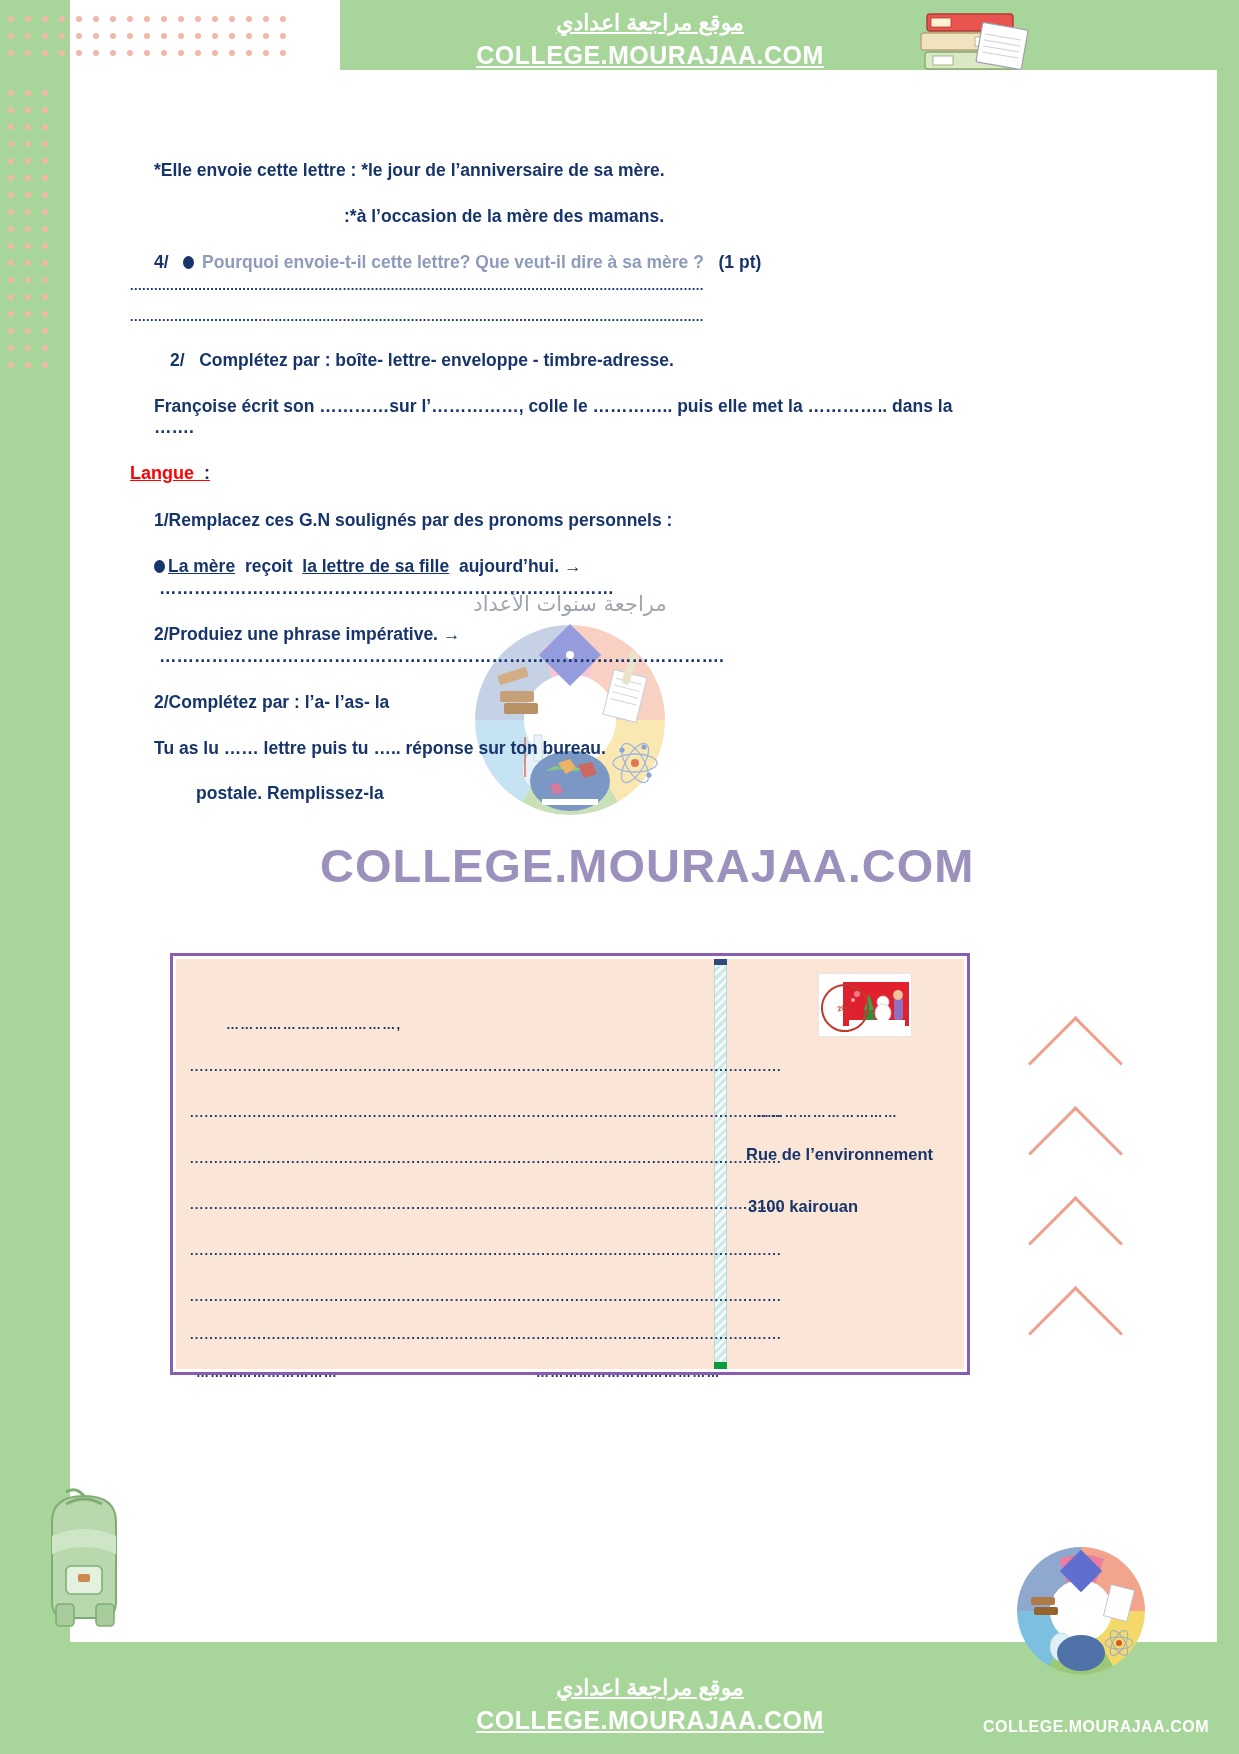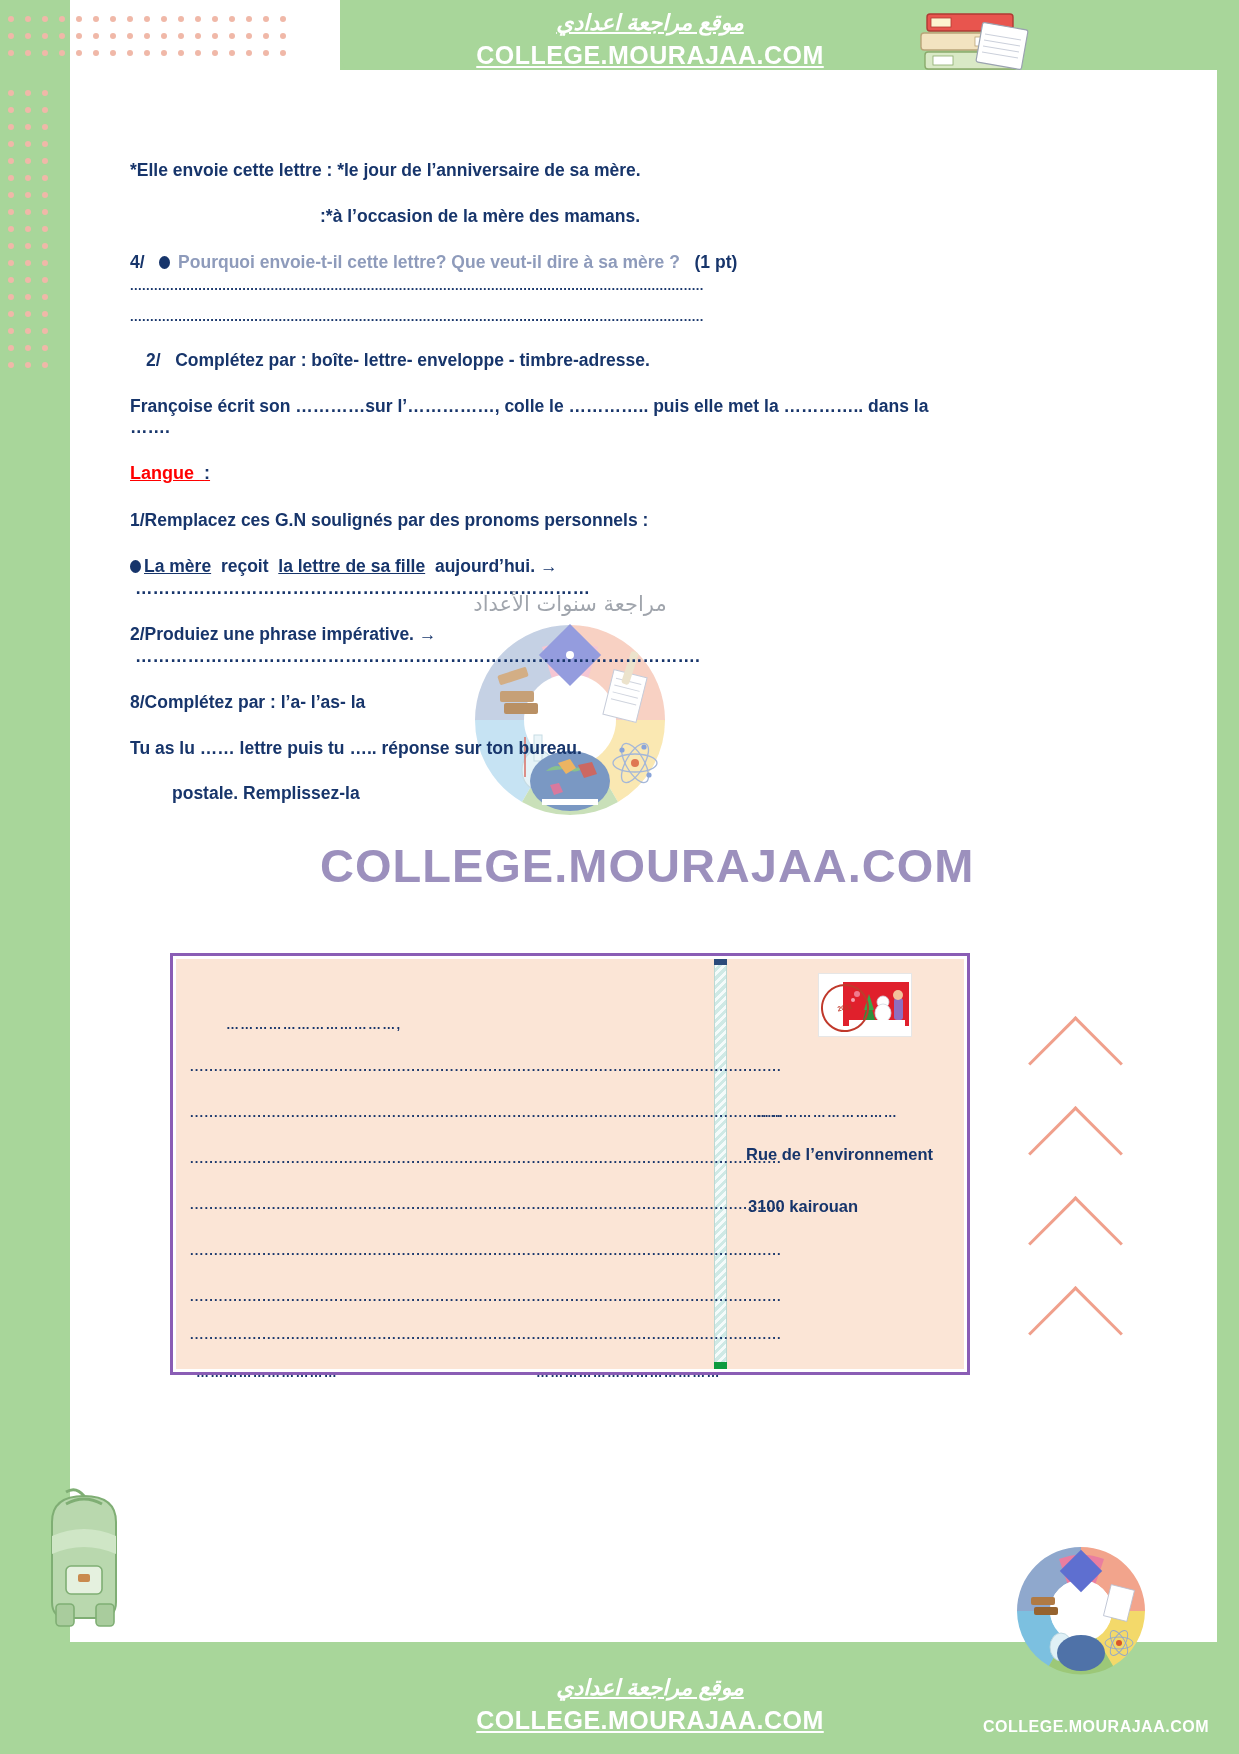--- a/index.html
+++ b/index.html
@@ -98,21 +98,20 @@
     z-index: 5;
   }
   .brand-ar {
     font-size: 22px;
     font-weight: bold;
     color: #ffffff;
     text-decoration: underline;
     direction: rtl;
     letter-spacing: 0px;
     line-height: 1.4;
-    font-style: italic;
   }
   .brand-url {
     font-size: 25px;
     font-weight: bold;
     color: #ffffff;
     text-decoration: underline;
     letter-spacing: 0.5px;
     line-height: 1.3;
   }
 
@@ -149,20 +148,21 @@
     width: 830px;
     z-index: 4;
   }
   .ln {
     color: #17356b;
     font-weight: bold;
     font-size: 17.5px;
     line-height: 1.25;
     margin-bottom: 24px;
     position: relative;
+    margin-left: 24px;
   }
   .ln.tight { margin-bottom: 14px; }
   .indent-1 { padding-left: 16px; }
   .indent-2 { padding-left: 190px; }
 
   .faded { color: #8e9bbb; }
   .bullet-dot {
     display: inline-block;
     width: 11px; height: 13px;
     border-radius: 50%;
@@ -518,21 +518,21 @@
       <span>&nbsp;</span><span class="u">la lettre de sa fille</span>
       <span>&nbsp;</span><span>aujourd’hui. →</span>
       <span>&nbsp;</span><span>……………………………………………………………………</span>
     </div>
 
     <div class="ln">
       <span>2/Produiez une phrase impérative. →</span>
       <span>&nbsp;</span><span>…………………………………………………………………………………….</span>
     </div>
 
-    <div class="ln">8/Complétez par : l’a- l’as- la</div>
+    <div class="ln">2/Complétez par : l’a- l’as- la</div>
 
     <div class="ln">Tu as lu …… lettre puis tu ….. réponse sur ton bureau.</div>
 
     <div class="ln indent-1" style="padding-left:42px;">
       <span>postale.  Remplissez-la</span>
     </div>
 
   </div>
 
   <svg class="wm-logo" viewBox="0 0 280 235">

